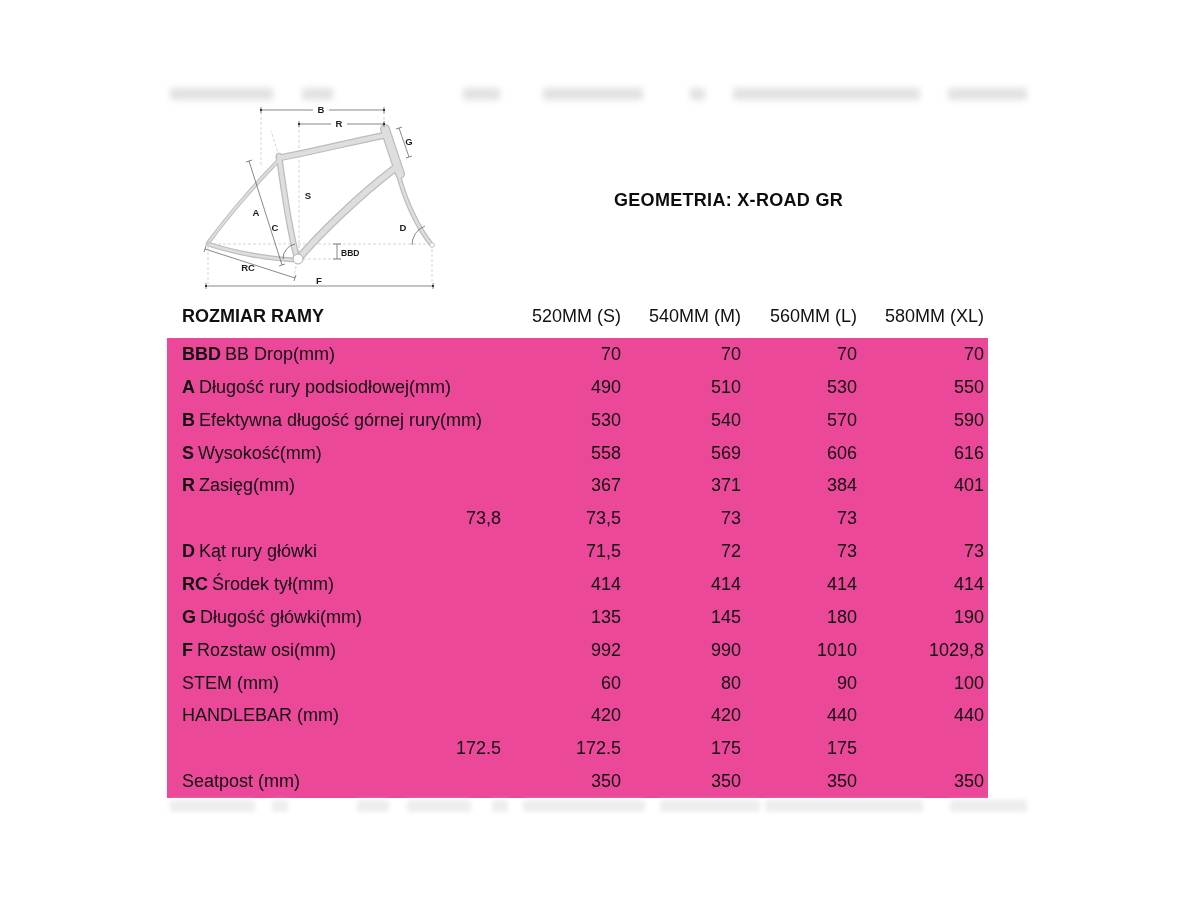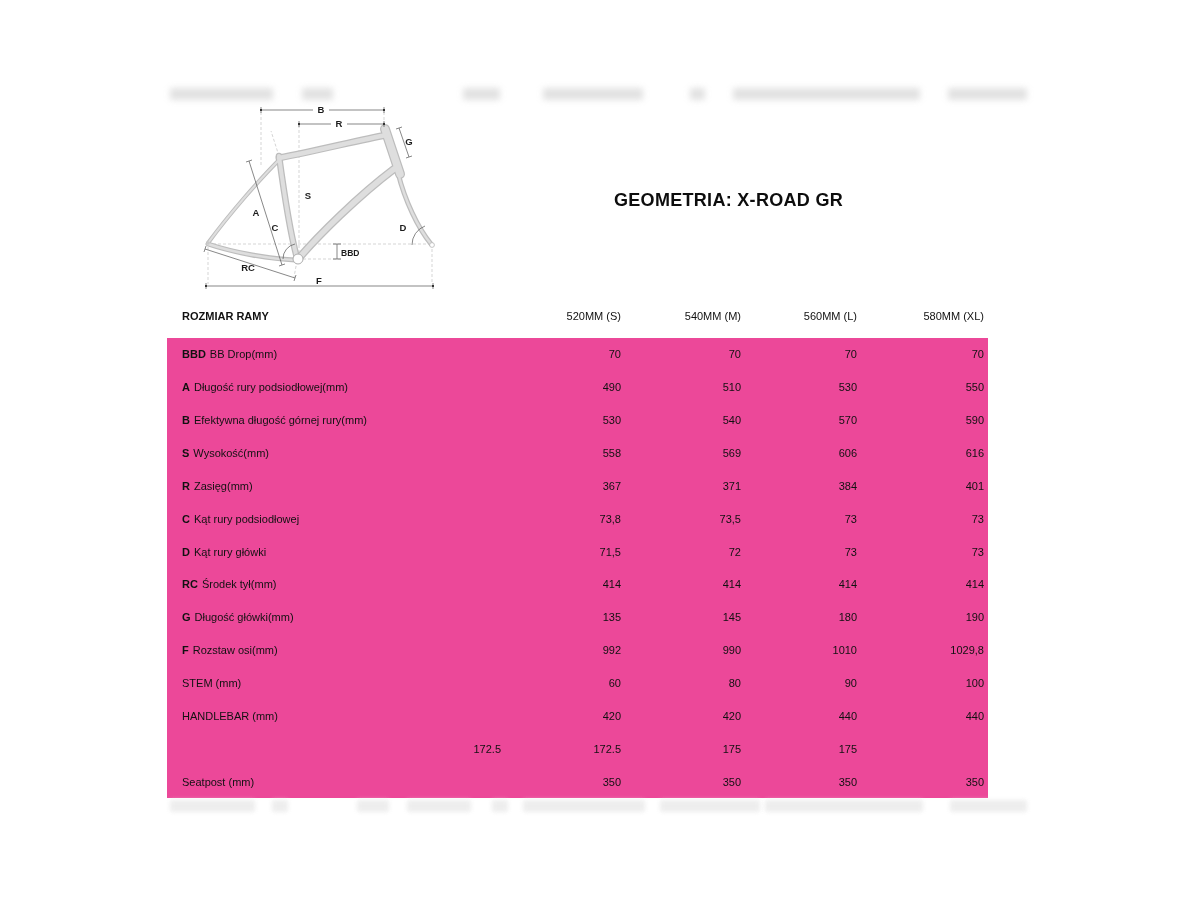--- a/index.html
+++ b/index.html
@@ -15,21 +15,21 @@
   .title{
     position:absolute;left:614px;top:190px;width:360px;
     font-size:18px;font-weight:700;letter-spacing:.3px;color:#0d0d0d;white-space:nowrap;
   }
 
   
   .diagram{position:absolute;left:185px;top:95px;width:280px;height:200px}
   .diagram text{font-family:"Liberation Sans",sans-serif;font-size:9.5px;font-weight:700;fill:#1c1c1c}
 
   
-  .gtable{position:absolute;left:167px;top:301px;width:821px;font-size:11px}
+  .gtable{position:absolute;left:167px;top:301px;width:821px;font-size:18px}
   .thead,.trow{
     display:grid;grid-template-columns:1fr 120px 120px 116px 127px;
     align-items:center;padding:0 4px 0 15px;box-sizing:border-box;
   }
   .thead{height:30px;font-weight:700}
   .tbody{margin-top:7px;background:#ec4899}
   .trow{height:32.86px}
   .cell.val{text-align:right;font-weight:400;white-space:nowrap}
   .cell.lab{white-space:nowrap}
   .cell.lab .pfx{font-weight:700;margin-right:4px}
@@ -167,21 +167,20 @@
         <div class="cell val">616</div>
       </div>
       <div class="trow">
         <div class="cell lab"><span class="pfx">R</span><span>Zasięg(mm)</span></div>
         <div class="cell val">367</div>
         <div class="cell val">371</div>
         <div class="cell val">384</div>
         <div class="cell val">401</div>
       </div>
       <div class="trow">
-        <div class="cell lab"><span class="pfx">C</span><span>Kąt rury podsiodłowej</span></div>
         <div class="cell val">73,8</div>
         <div class="cell val">73,5</div>
         <div class="cell val">73</div>
         <div class="cell val">73</div>
       </div>
       <div class="trow">
         <div class="cell lab"><span class="pfx">D</span><span>Kąt rury główki</span></div>
         <div class="cell val">71,5</div>
         <div class="cell val">72</div>
         <div class="cell val">73</div>

